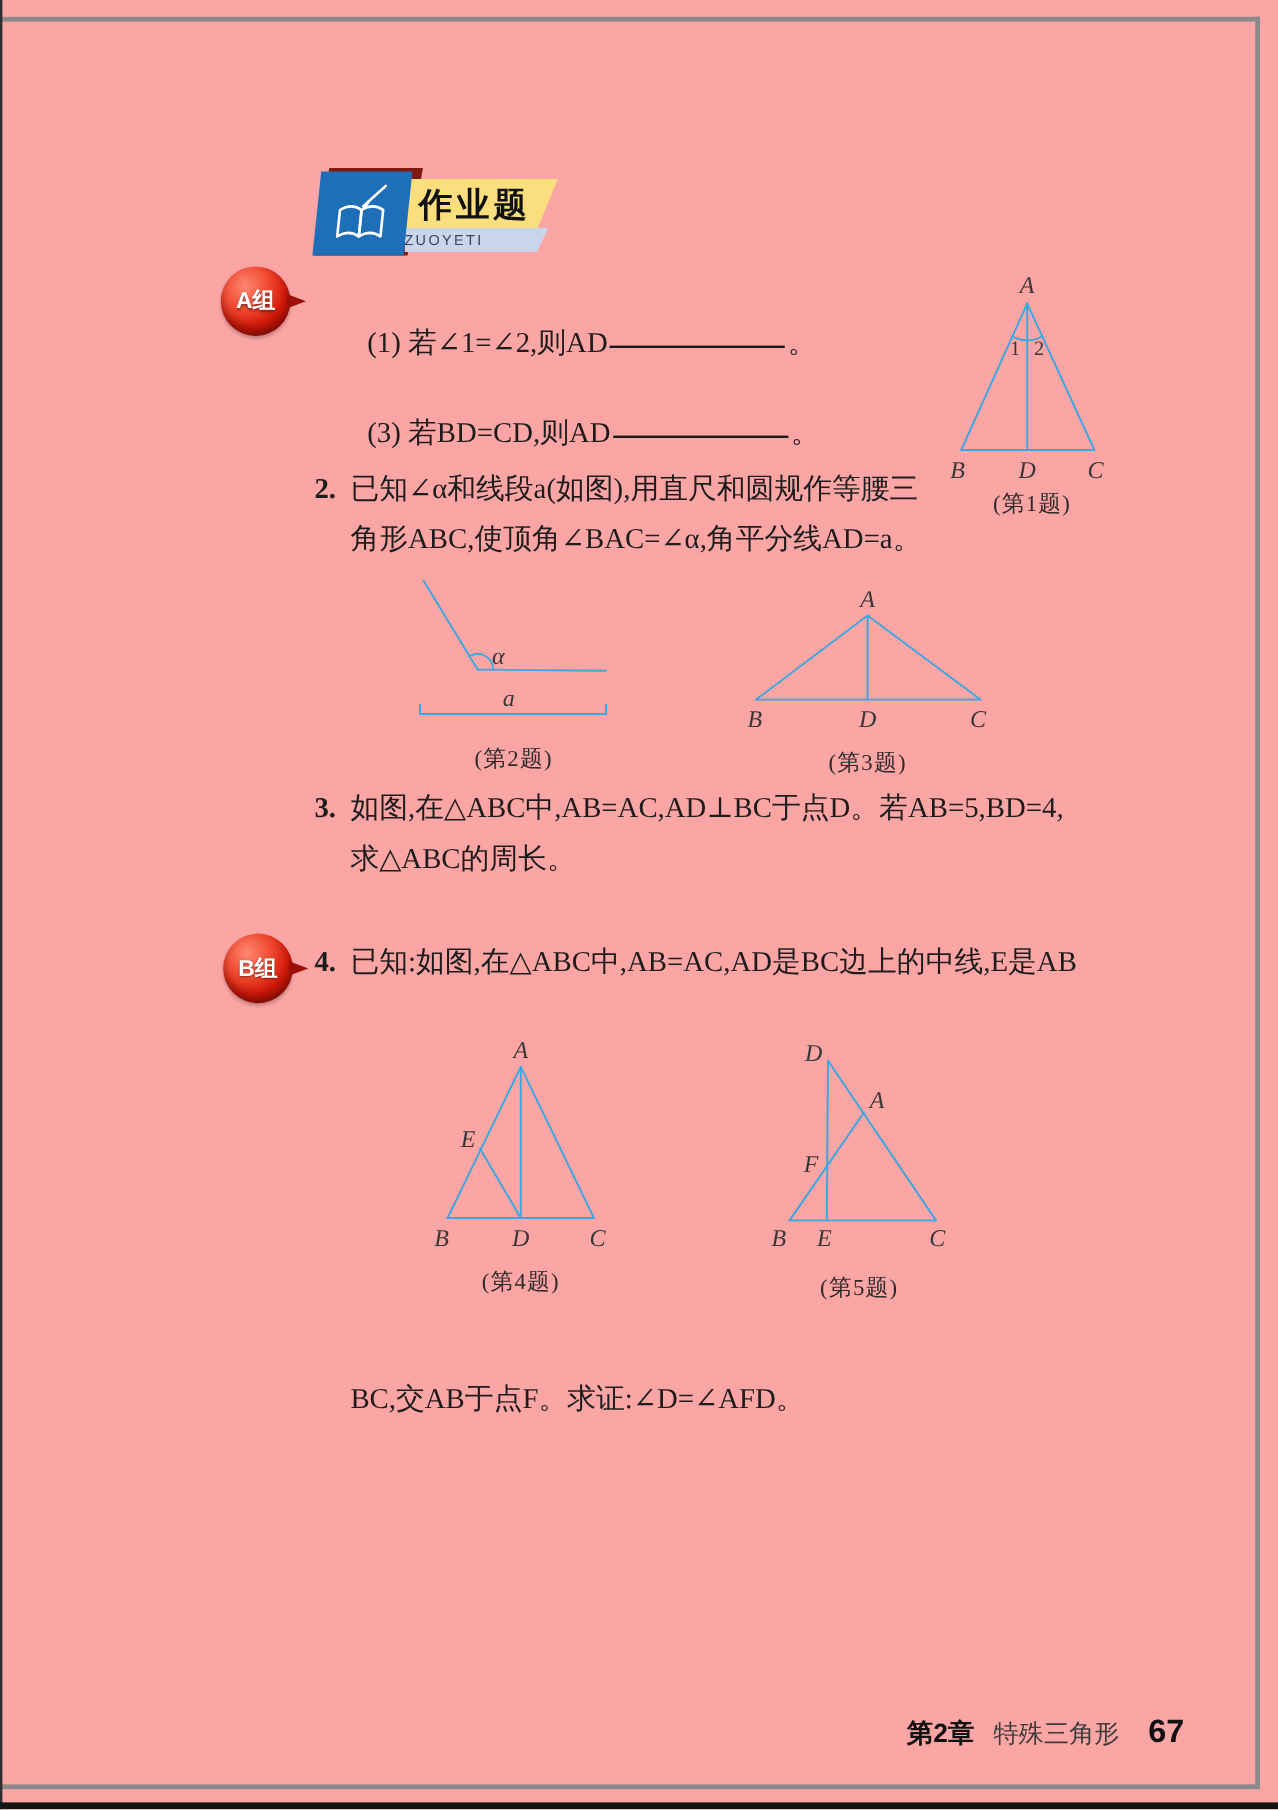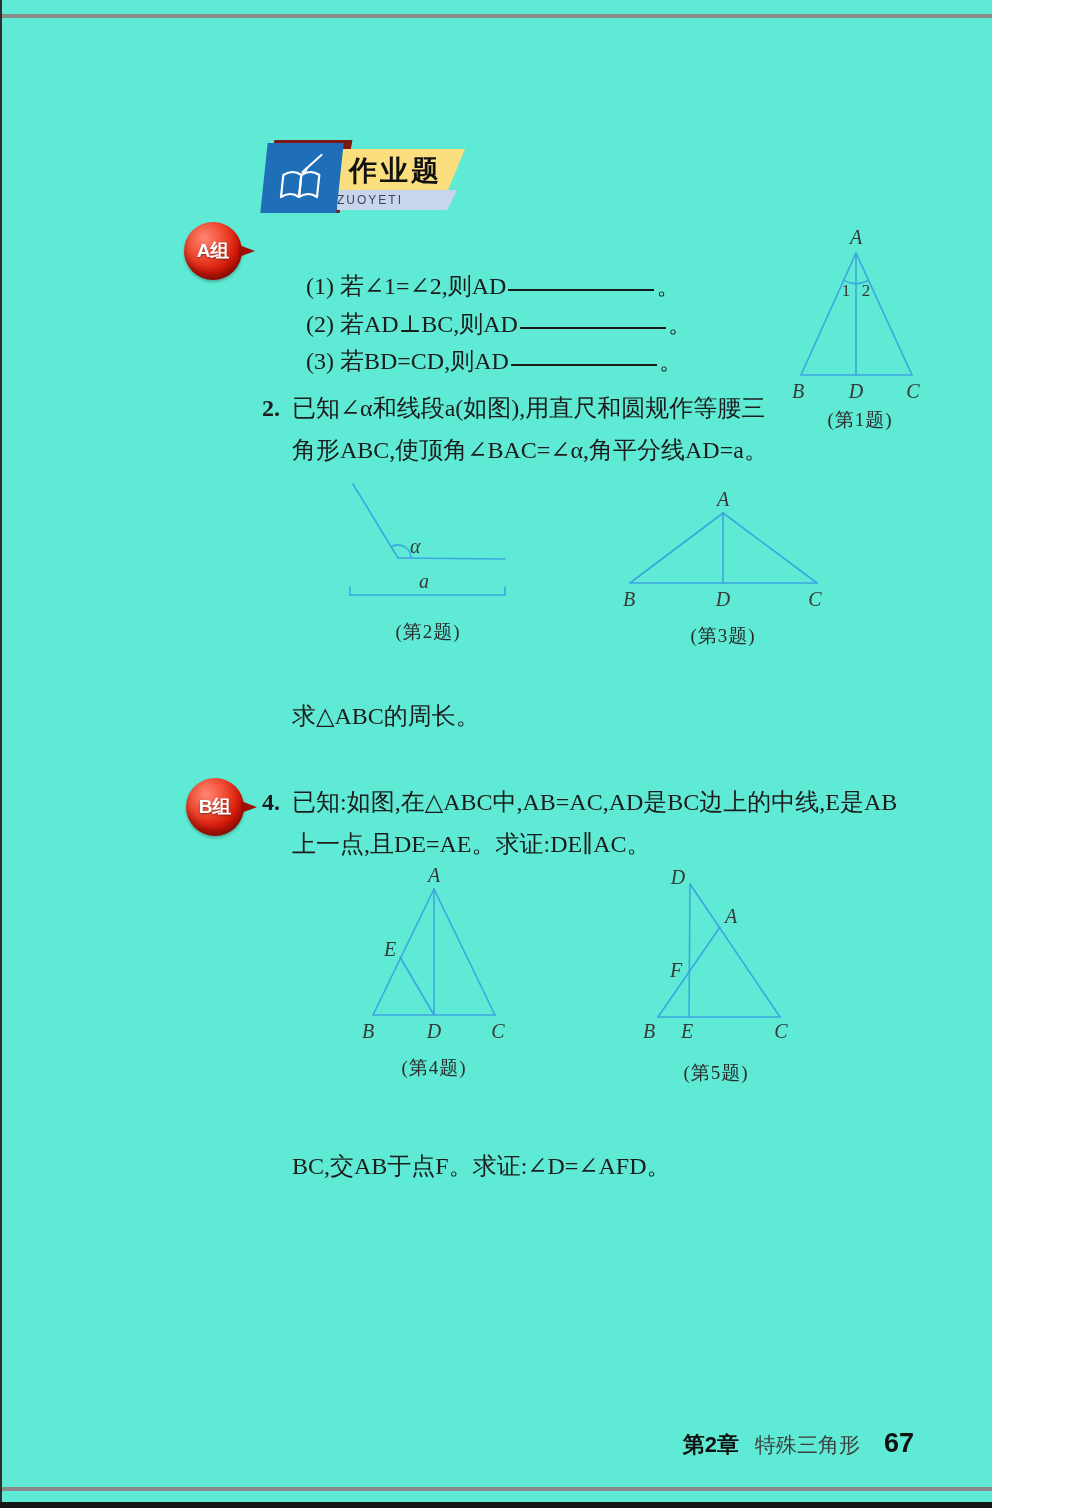--- a/index.html
+++ b/index.html
@@ -1,17 +1,17 @@
 <!DOCTYPE html>
 <html><head>
 <meta charset="utf-8">
 <style>
   html,body{margin:0;padding:0;background:#fff;}
-  .screen{position:relative;width:972px;height:1508px;background:#5eead4;overflow:hidden;
-          font-family:"Liberation Serif","DejaVu Serif",serif;color:#1c1c1c;padding-left:20px;}
+  .screen{position:relative;width:1065px;height:1508px;background:#fca5a5;overflow:hidden;
+          font-family:"Liberation Serif","DejaVu Serif",serif;color:#1c1c1c;}
   
   .frame-top{position:absolute;left:0;top:14px;width:1050px;height:4px;background:#8a8a8a;}
   .frame-right{position:absolute;left:1046px;top:14px;width:4px;height:1477px;background:#8a8a8a;}
   .frame-bottom{position:absolute;left:0;top:1487px;width:1050px;height:4px;background:#8a8a8a;}
   .frame-left{position:absolute;left:0;top:0;width:2px;height:1508px;background:#2e2e2e;}
   .edge-bottom{position:absolute;left:0;top:1502px;width:1065px;height:6px;background:#151515;}
 
   
   .hdr-red{position:absolute;left:268px;top:140px;width:78px;height:73px;background:#7E1810;transform:skewX(-10deg);z-index:1;}
   .hdr-yellow{position:absolute;left:303px;top:149px;width:162px;height:43px;background:#FBDF7E;
@@ -84,23 +84,20 @@
   <div class="badge" style="left:184px;top:222px;">
     <span>A组</span>
   </div>
   <div class="badge" style="left:186px;top:778px;">
     <span>B组</span>
   </div>
 
   <div class="line" style="left:306px;top:270px;text-align:right;">
     <span>(1) 若∠1=∠2,则AD</span><span class="blank"></span><span>。</span>
   </div>
-  <div class="line" style="left:306px;top:308px;">
-    <span>(2) 若AD⊥BC,则AD</span><span class="blank"></span><span>。</span>
-  </div>
   <div class="line" style="left:306px;top:345px;font-family:Liberation Serif, serif;">
     <span>(3) 若BD=CD,则AD</span><span class="blank"></span><span>。</span>
   </div>
 
   <svg class="fig" style="left:776px;top:228px;" width="160" height="205" viewBox="0 0 160 205">
     <line x1="80" y1="25" x2="25" y2="147"></line>
     <line x1="80" y1="25" x2="136" y2="147"></line>
     <line x1="25" y1="147" x2="136" y2="147"></line>
     <line x1="80" y1="25" x2="80" y2="147"></line>
     <path d="M67.7 52.4 Q80 59 92.3 52.4"></path>
@@ -137,29 +134,29 @@
     <line x1="105" y1="21" x2="199" y2="91"></line>
     <line x1="12" y1="91" x2="199" y2="91"></line>
     <line x1="105" y1="21" x2="105" y2="91"></line>
     <text x="105" y="14" text-anchor="middle">A</text>
     <text x="11" y="114" text-anchor="middle">B</text>
     <text x="105" y="114" text-anchor="middle">D</text>
     <text x="197" y="114" text-anchor="middle">C</text>
     <text class="cap" x="105" y="150" text-anchor="middle">(第3题)</text>
   </svg>
 
+  <div class="line" style="left:262px;top:658px;">
+    <span class="pnum">3.</span><span>如图,在△ABC中,AB=AC,AD⊥BC于点D。若AB=5,BD=4,</span>
+  </div>
   <div class="line" style="left:292px;top:700px;">
     <span>求△ABC的周长。</span>
   </div>
 
   <div class="line" style="left:262px;top:786px;">
     <span class="pnum">4.</span><span>已知:如图,在△ABC中,AB=AC,AD是BC边上的中线,E是AB</span>
-  </div>
-  <div class="line" style="left:292px;top:828px;">
-    <span>上一点,且DE=AE。求证:DE∥AC。</span>
   </div>
 
   <svg class="fig" style="left:352px;top:868px;" width="170" height="215" viewBox="0 0 170 215">
     <line x1="82" y1="21" x2="21" y2="147"></line>
     <line x1="82" y1="21" x2="143" y2="147"></line>
     <line x1="21" y1="147" x2="143" y2="147"></line>
     <line x1="82" y1="21" x2="82" y2="147"></line>
     <line x1="48" y1="89" x2="82" y2="147"></line>
     <text x="82" y="14" text-anchor="middle">A</text>
     <text x="38" y="88" text-anchor="middle">E</text>

